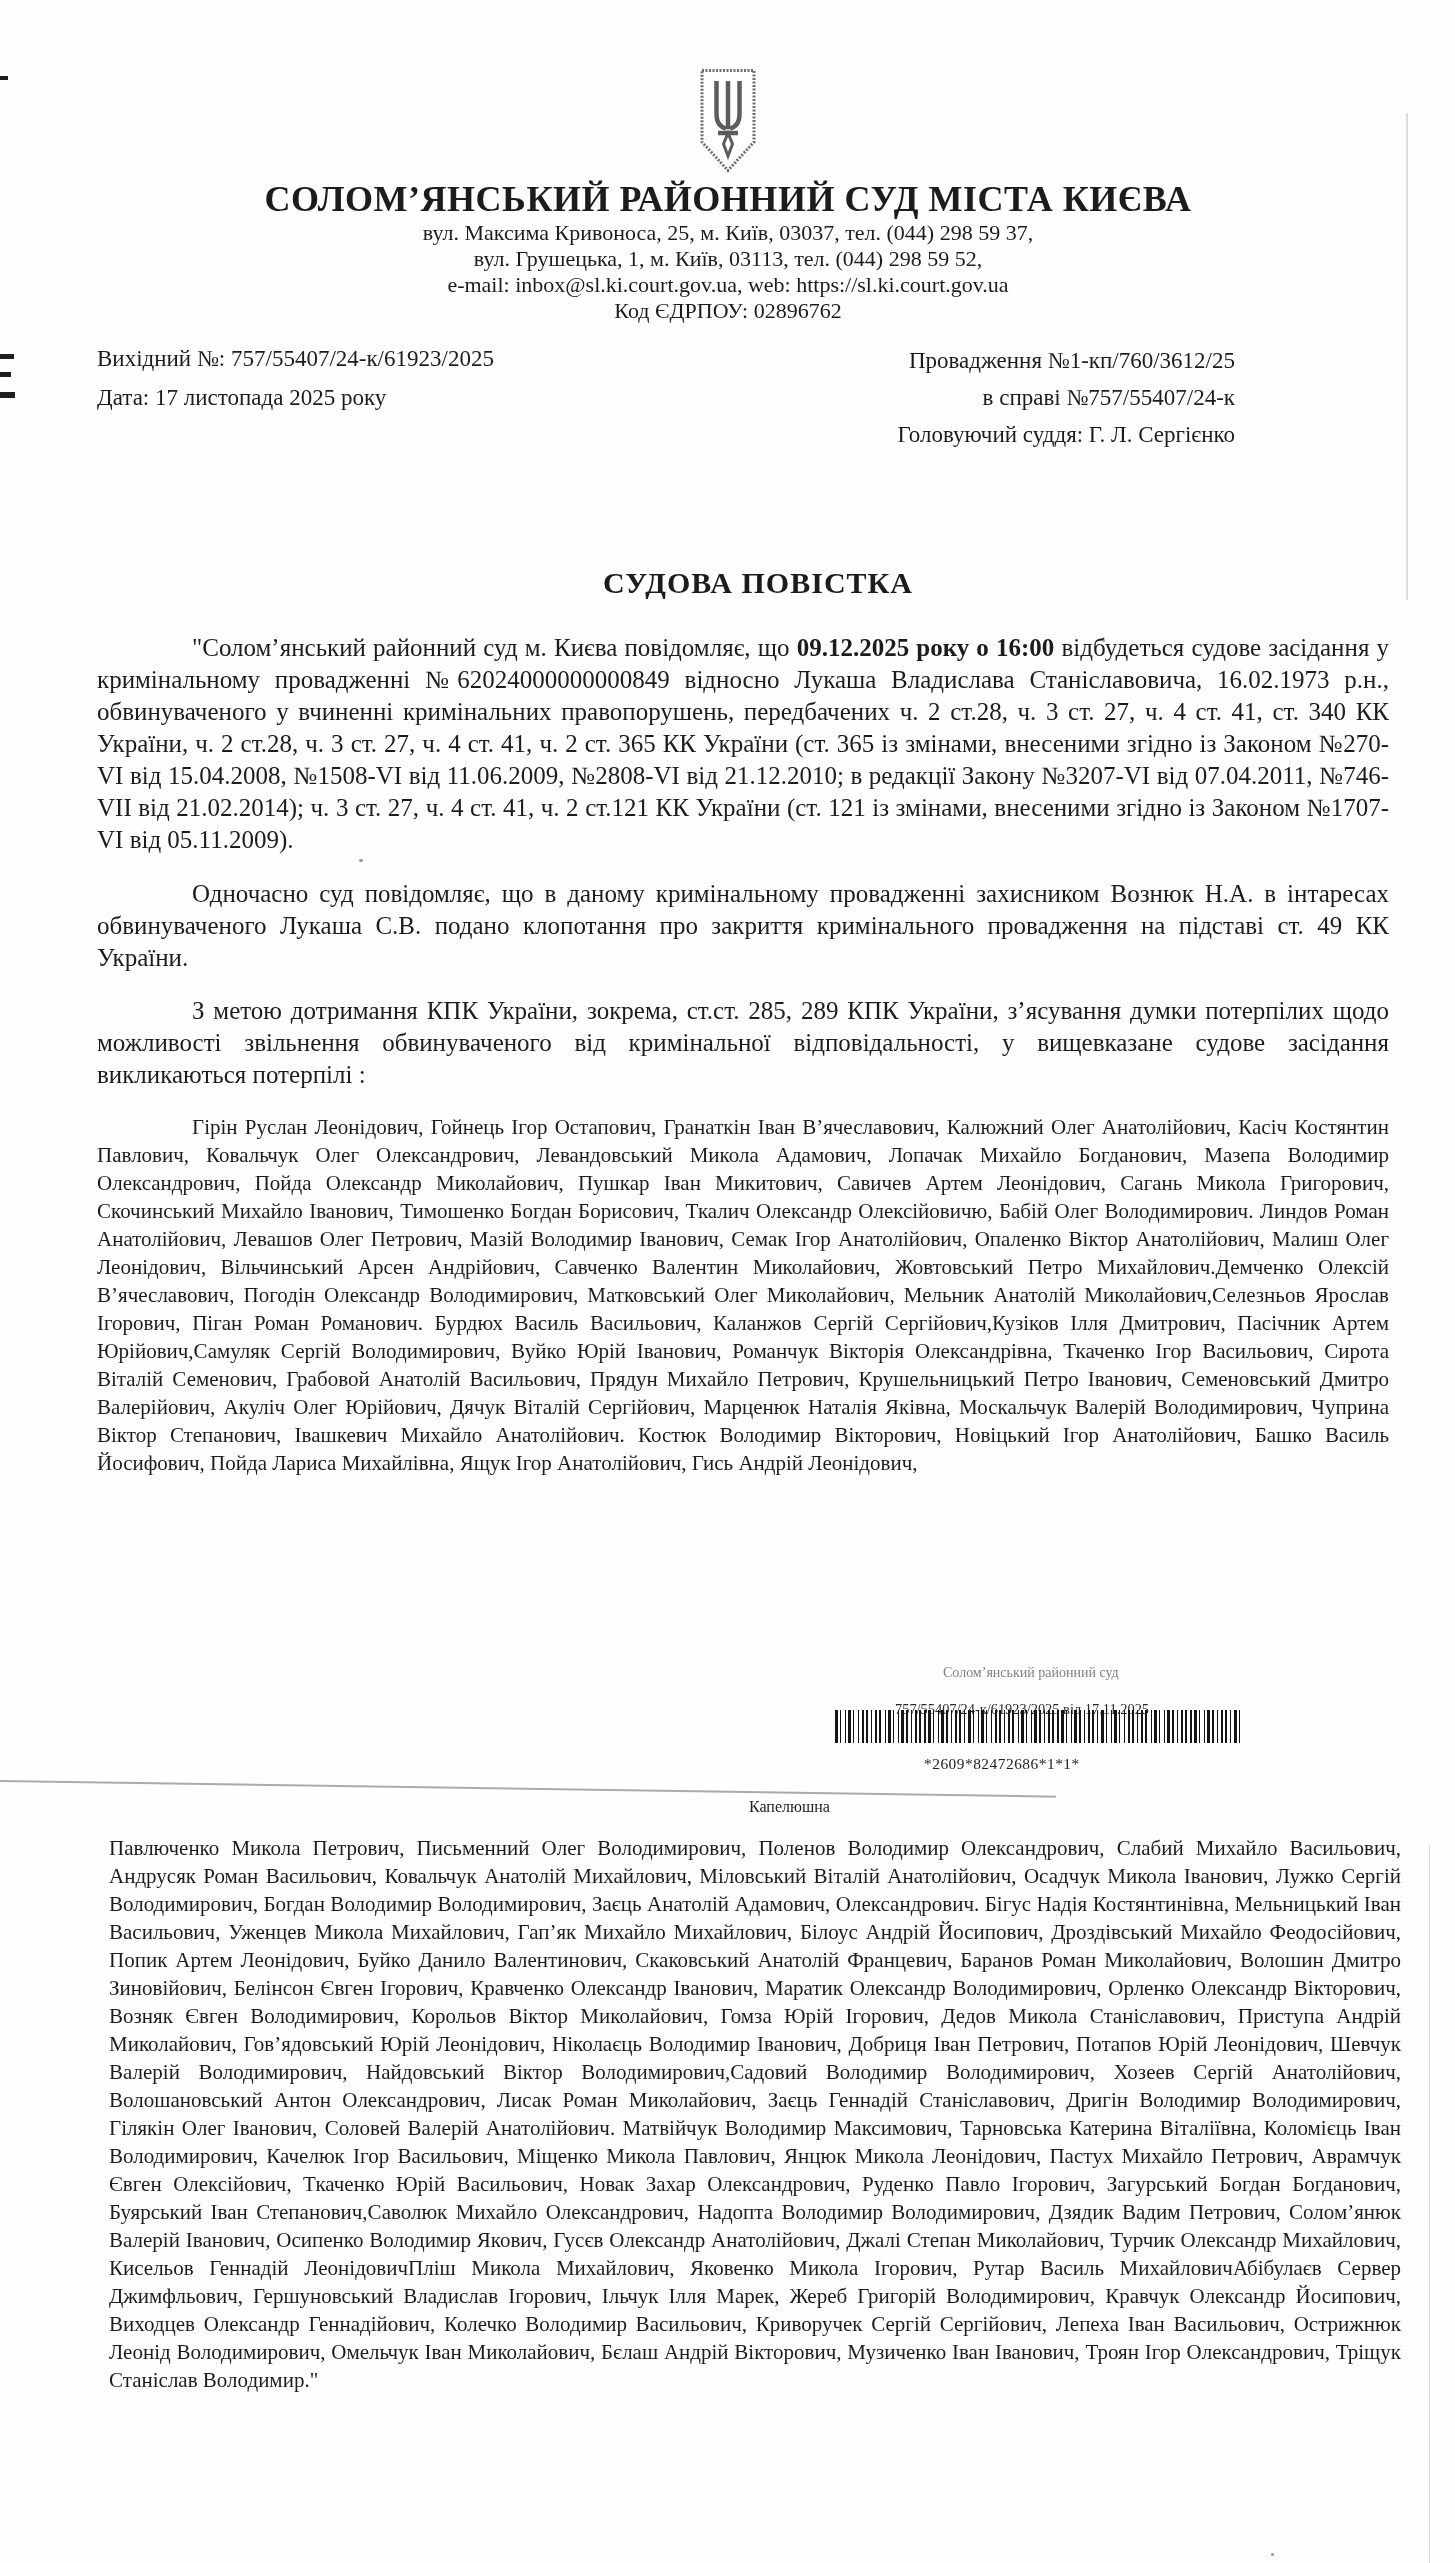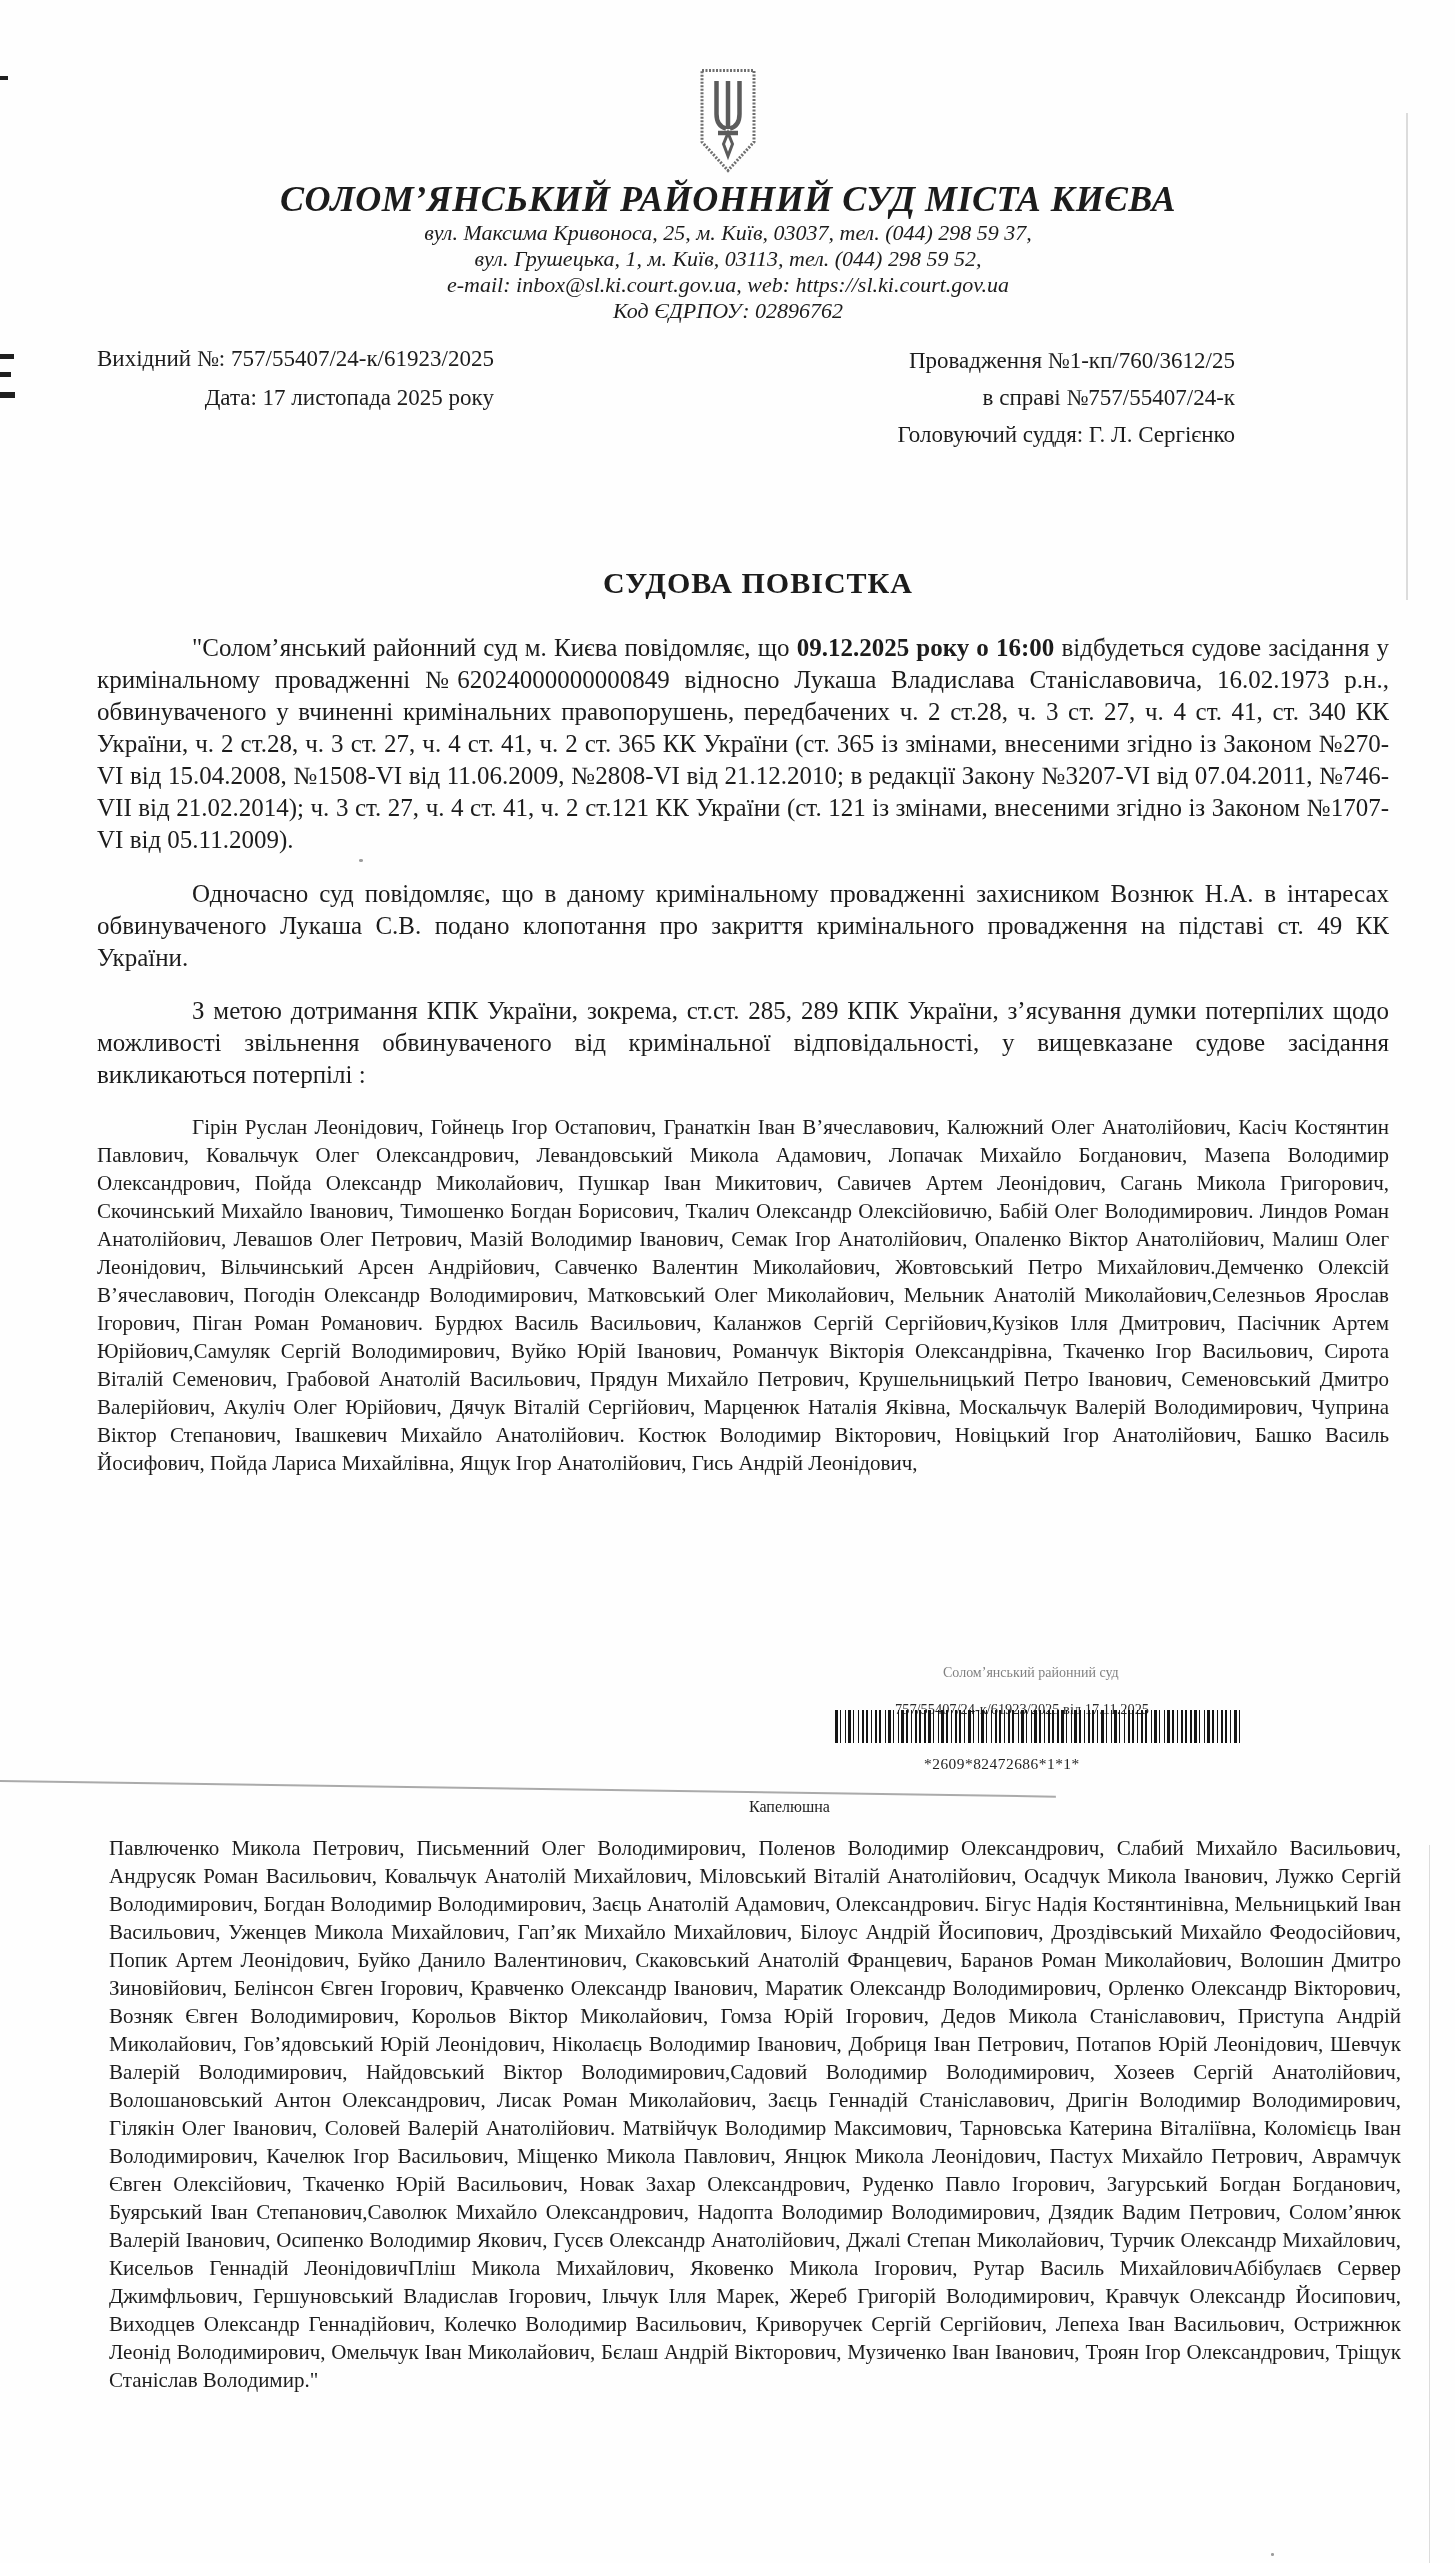--- a/index.html
+++ b/index.html
@@ -2,27 +2,27 @@
 <html style="font-size:8.2px"><head>
 <meta charset="utf-8">
 <style>
   html,body{margin:0;padding:0;background:#ffffff;}
   .page{
     position:relative;width:1456px;height:3613px;background:#fefefe;
     font-family:"Liberation Serif","DejaVu Serif",serif;color:#1c1c1c;overflow:hidden;
   }
   .page *{box-sizing:border-box;}
   
-  .letterhead{position:absolute;top:68px;left:0;width:100%;text-align:center;font-style:italic;}
+  .letterhead{position:absolute;top:68px;left:0;width:100%;text-align:center;}
   .emblem{display:block;margin:0 auto 5.1px auto;width:60px;height:105px;}
   .court-name{font-size:36px;font-weight:bold;letter-spacing:0.5px;white-space:nowrap;}
   .addr{font-size:22px;line-height:26px;}
   
   .refs{position:absolute;top:339px;left:97px;right:213px;}
-  .ref-left{position:absolute;left:0;top:0;font-size:23px;line-height:39px;white-space:nowrap;text-align:right;}
+  .ref-left{position:absolute;left:0;top:0;font-size:23px;line-height:39px;white-space:nowrap;}
   .ref-right{position:absolute;right:8px;top:3.1px;font-size:23px;line-height:37px;text-align:right;white-space:nowrap;}
   
   .doc-title{position:absolute;top:552px;left:16px;width:100%;text-align:center;
     font-size:30px;font-weight:bold;letter-spacing:1px;margin:14px;}
   
   .bodytext{position:absolute;top:632px;left:97px;width:1292px;font-size:25px;line-height:32px;text-align:justify;}
   .bodytext p{margin:0 0 21.5px 0;text-indent:95px;}
   .names{font-size:21px;line-height:28px;text-align:justify;}
   .names1{text-indent:95px;margin-bottom:0;}
   .names2{position:absolute;top:1822px;left:97px;width:1292px;margin:12px;text-indent:0;}

